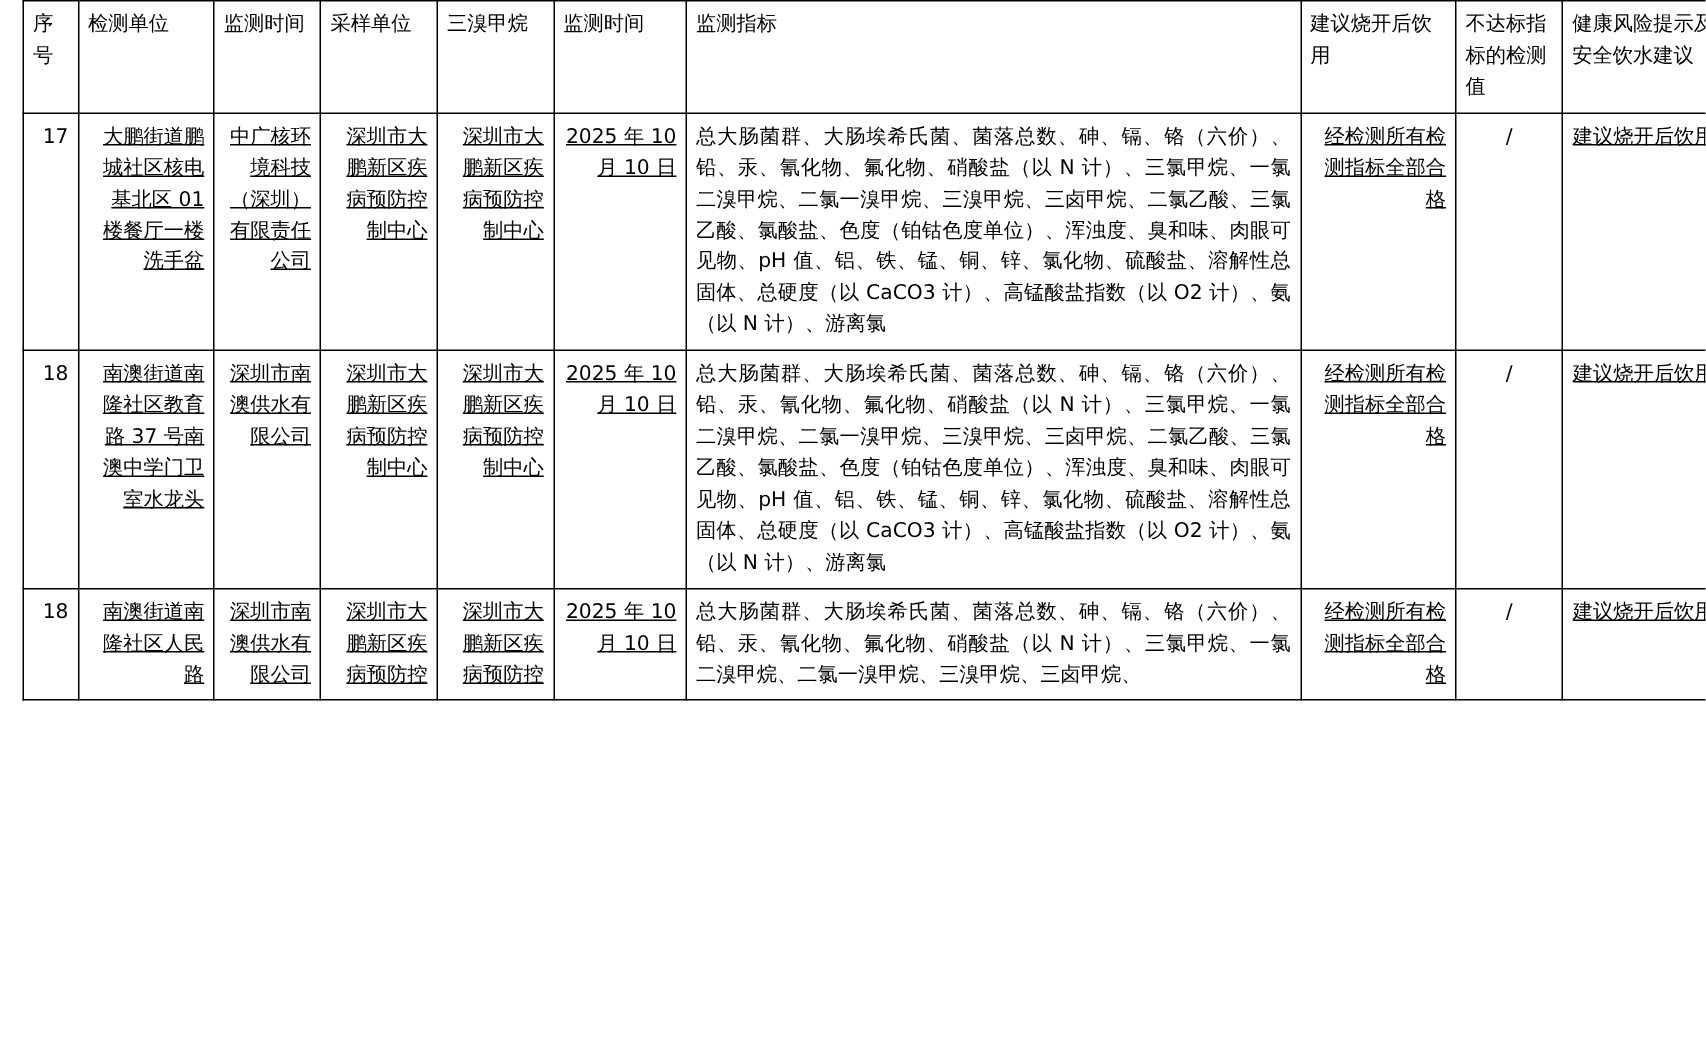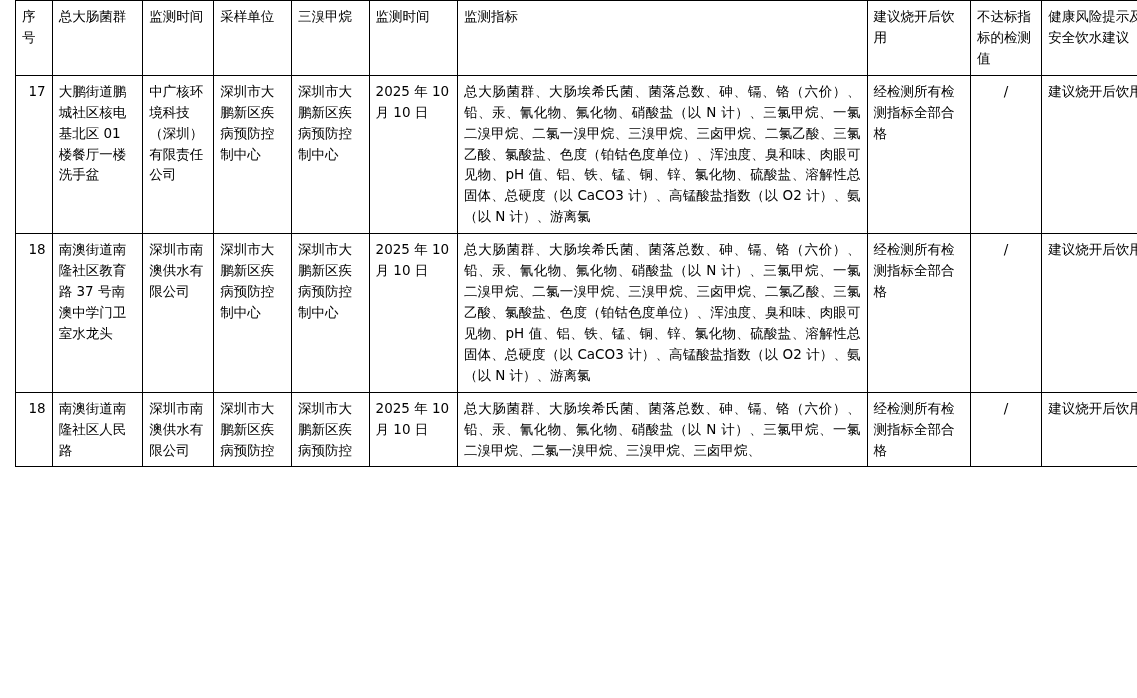--- a/index.html
+++ b/index.html
@@ -47,21 +47,21 @@
     vertical-align: top;
     text-align: left;
     padding-top: 6px;
   }
   
   tbody td {
     vertical-align: middle;
   }
   td.seq { text-align: right; }
   td.items { vertical-align: middle; text-align: justify; text-justify: inter-ideograph; }
-  td.narrow-center { text-align: left; }
+  td.narrow-center { text-align: right; text-decoration: underline; }
   td.unqual { text-align: center; }
 </style>
 </head>
 <body>
 
 <table class="monitor-table">
   <colgroup>
     <col class="c-seq">
       <col class="c-addr">
       <col class="c-supply">
@@ -69,21 +69,21 @@
     <col class="c-test">
       <col class="c-date">
       <col class="c-items">
       <col class="c-eval">
     <col class="c-unqual">
       <col class="c-advice">
   </colgroup>
   <thead>
     <tr>
       <td>序号</td>
-      <td>总大肠菌群</td>
+      <td>检测单位</td>
       <td>监测时间</td>
       <td>采样单位</td>
       <td>三溴甲烷</td>
       <td>监测时间</td>
       <td>监测指标</td>
       <td>建议烧开后饮用</td>
       <td>不达标指标的检测值</td>
       <td>健康风险提示及安全饮水建议</td>
     </tr>
   </thead>

